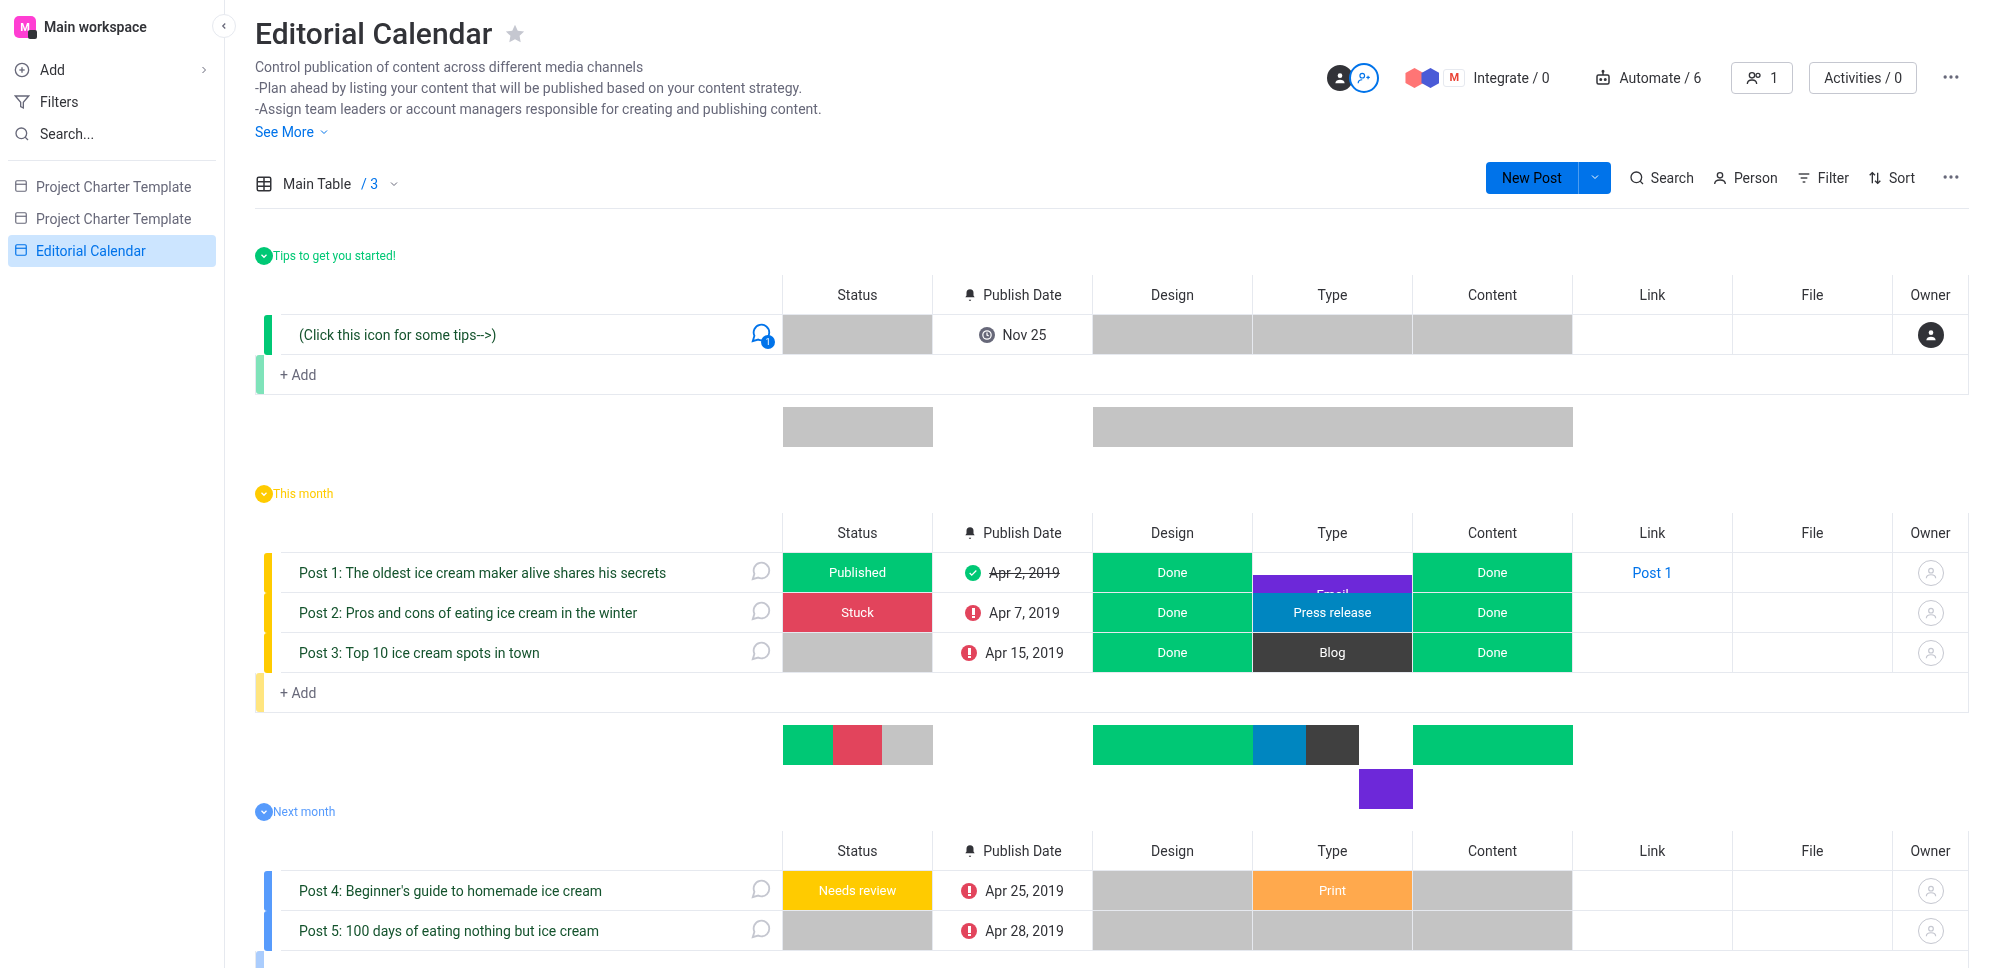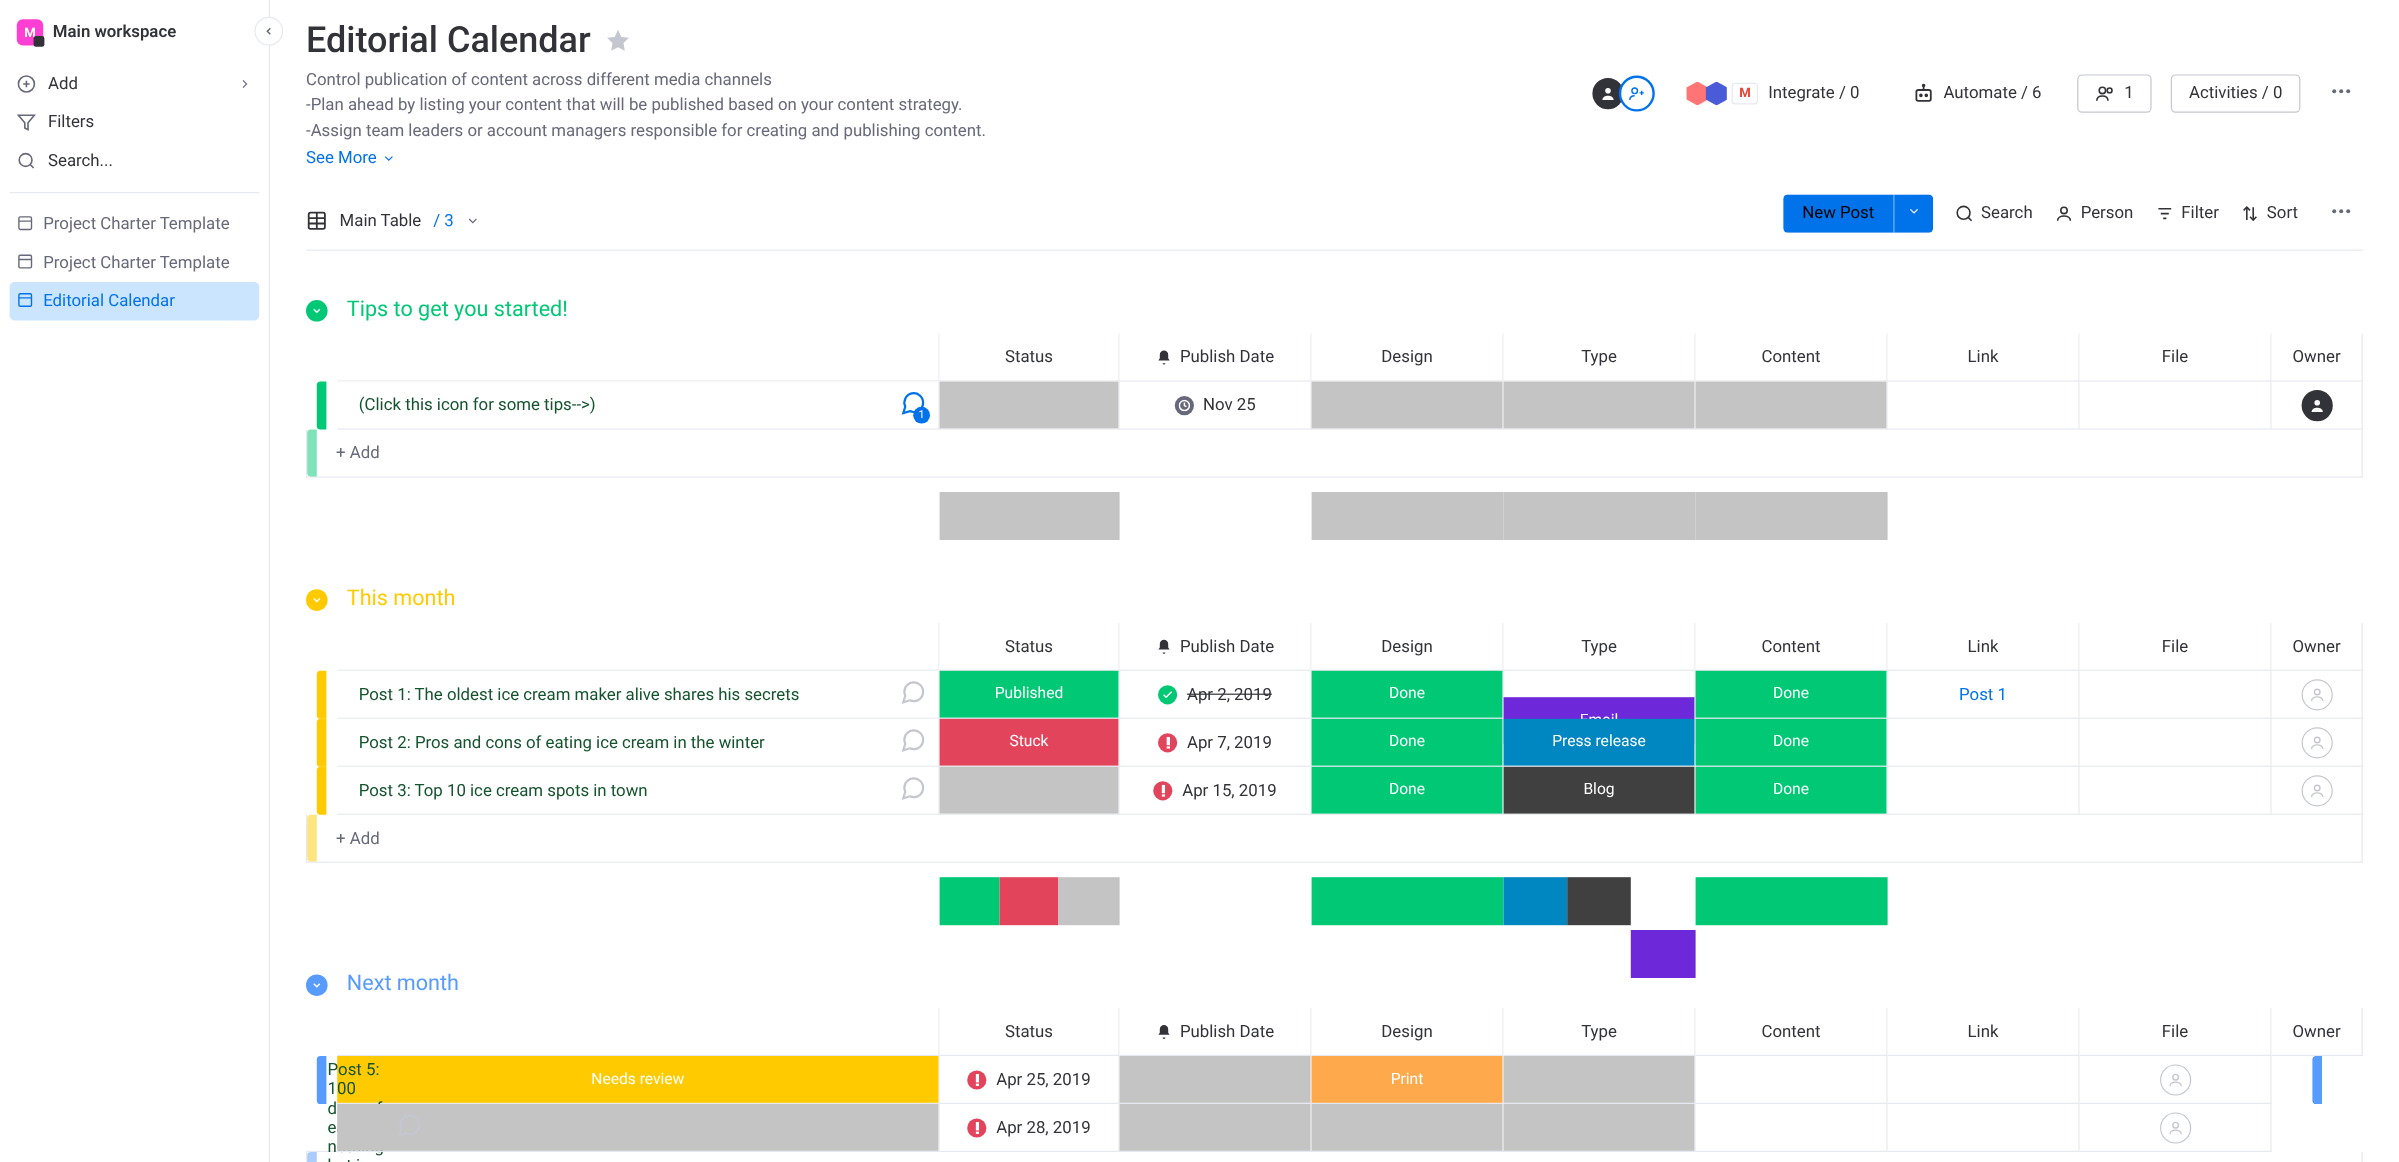--- a/index.html
+++ b/index.html
@@ -68,21 +68,21 @@
 .view-left { display:flex; align-items:center; gap:10px; cursor:pointer;margin-top:12px;}
 .view-count { color:#0073ea;}
 .view-right { display:flex; align-items:center; gap:18px;}
 .new-post { display:flex; border-radius:4px; overflow:hidden;}
 .new-post-main { background:#0073ea; color:#000000; padding:8px 16px; cursor:pointer;}
 .new-post-drop { background:#0073ea; color:#fff; padding:8px 10px; border-left:1px solid rgba(255,255,255,0.3); cursor:pointer;}
 .tool-btn { display:flex; align-items:center; gap:6px; cursor:pointer; color:#323338;}
 
 
 .group { margin-top: 38px; }
-.group-header { display:flex; align-items:flex-end; gap:16px; font-size:18px; font-weight:400; cursor:pointer; margin-bottom:10px;}
+.group-header { display:flex; align-items:center; gap:0; font-size:12px; font-weight:400; cursor:pointer; margin-bottom:10px;}
 .group-title.c-green { color:#00c875;}
 .group-title.c-yellow { color:#ffcb00;}
 .group-title.c-blue { color:#579bfc;}
 .group-chev { width:18px; height:18px; border-radius:50%; display:flex; align-items:center; justify-content:center; color:#fff;}
 .gc-green { background:#00c875;} .gc-yellow{background:#ffcb00;} .gc-blue{background:#579bfc;}
 
 
 .table { display:grid; grid-template-columns: 26px 1fr 150px 160px 160px 160px 160px 160px 160px 76px; }
 .th, .td { border:1px solid #e6e9ef; border-left:none; border-top:none; padding:0; height:40px; display:flex; align-items:center; justify-content:center; font-size:14px;}
 .th { color:#323338; font-weight:400; background:#fff;}
@@ -717,20 +717,26 @@
               </div>
             </div>
             <div class="th">
               <div class="hcell">
                 <span>Owner</span>
               </div>
             </div>
             <div class="td color-bar">
               <div class="bar b-blue"></div>
             </div>
+            <div class="td name-col">
+              <span class="item-name">Post 4: Beginner's guide to homemade ice cream</span>
+              <span class="chat-icon"><svg width="22" height="22" viewBox="0 0 24 24" fill="none" stroke="#c5c7d0" stroke-width="2">
+                  <path d="M21 11.5a8.38 8.38 0 0 1-8.5 8.5 8.5 8.5 0 0 1-3.5-.8L3 21l1.8-6A8.5 8.5 0 1 1 21 11.5z"></path>
+                </svg></span>
+            </div>
             <div class="td">
               <div class="status-cell s-review">Needs review</div>
             </div>
             <div class="td">
               <div class="date-cell">
                 <div class="date-dot dd-red" style="display:flex;align-items:center;justify-content:center;">
                   <svg width="3" height="10">
                     <rect width="3" height="7" fill="#fff"></rect>
                     <rect y="8" width="3" height="2" fill="#fff"></rect>
                   </svg>

